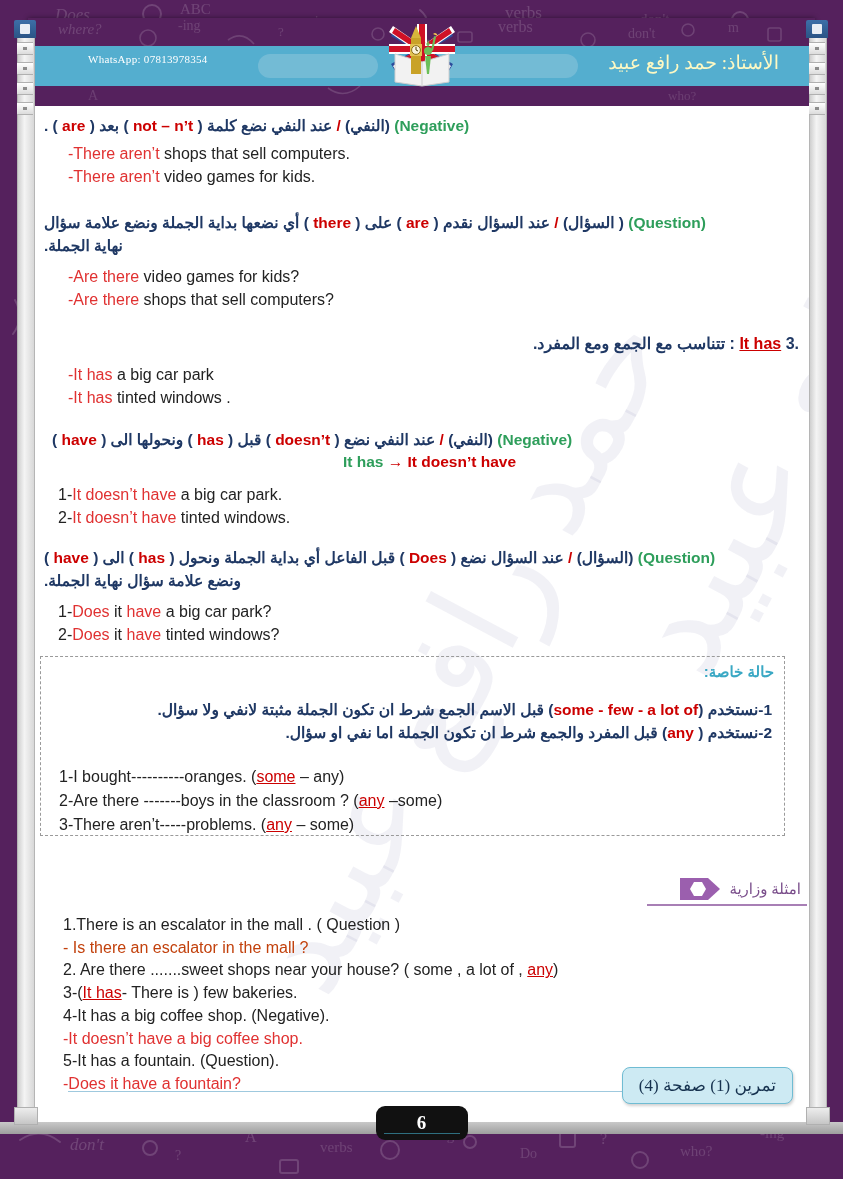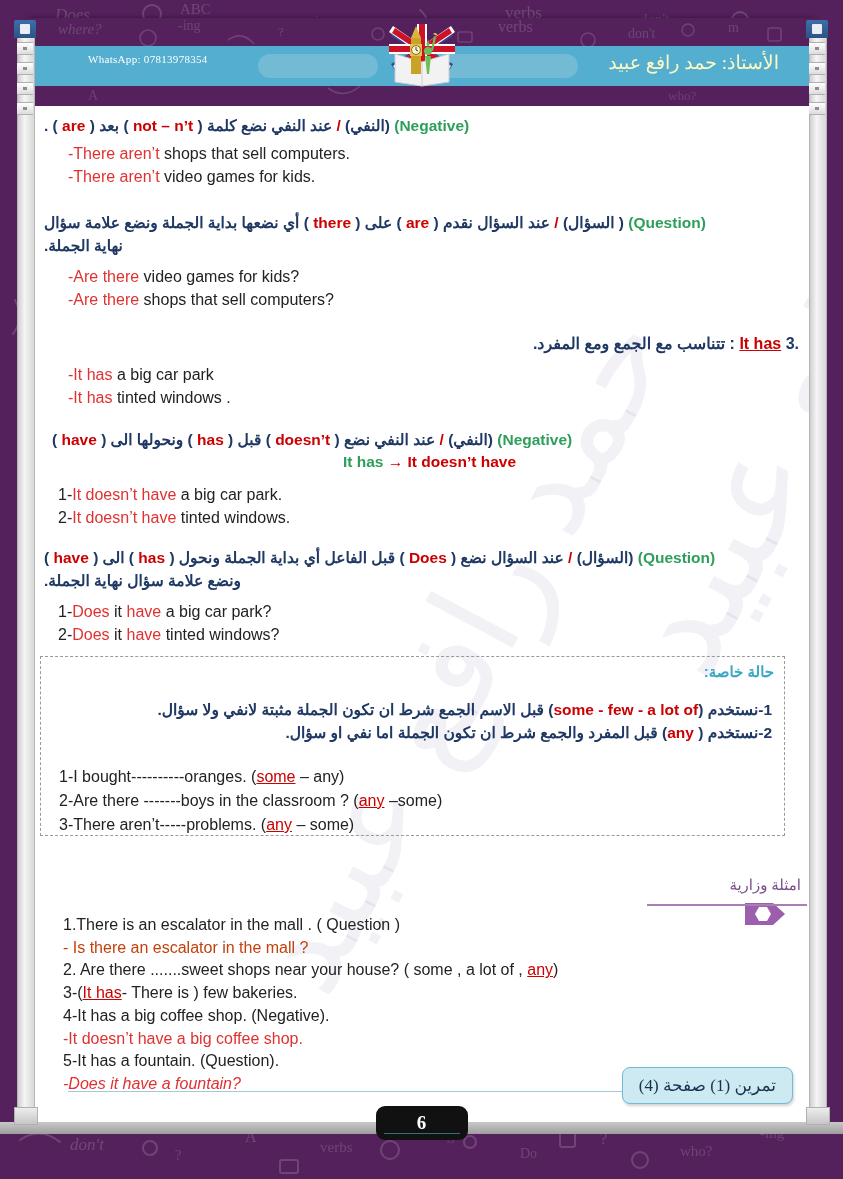--- a/index.html
+++ b/index.html
@@ -230,21 +230,20 @@
     text-decoration: underline;
     text-decoration-color:#cc0000;
   }
 
   
   #ministerial-badge{
     position:absolute;
     right: 14px; top: 770px;
     display:flex;align-items:center;gap:7px;
     direction: rtl;
-    flex-direction: column;
   }
   #ministerial-badge .label{
     font-family:"Liberation Serif", serif;
     font-size:15px;color:#7b4f8c;
   }
   #ministerial-badge .hexicon{
     width:44px;height:26px;
   }
   #badge-underline{
     position:absolute;right:8px;top:798px;width:160px;height:2px;
@@ -589,21 +588,21 @@
       <div class="ex">
         <span>3-(</span><span style="color:#cc0000;text-decoration:underline;text-decoration-color:#cc0000;">It has</span><span>- There is ) few bakeries.</span>
       </div>
 
       <div class="ex">4-It has a big coffee shop. (Negative).</div>
 
       <div class="ex" style="color:#e03131;">-It doesn’t have a big coffee shop.</div>
 
       <div class="ex">5-It has a fountain. (Question).</div>
 
-      <div class="ex" style="color:#e03131;font-style:italic;">-Does it have a fountain?</div>
+      <div class="ex" style="color:#e03131;">-Does it have a fountain?</div>
     </div>
 
     <div id="chip-rule"></div>
     <div id="exercise-chip">تمرين (1) صفحة (4)</div>
   </div>
 </div>
 
 <div class="pillar" id="pillar-left">
   <div class="shaft"></div>
   <div class="cap">

